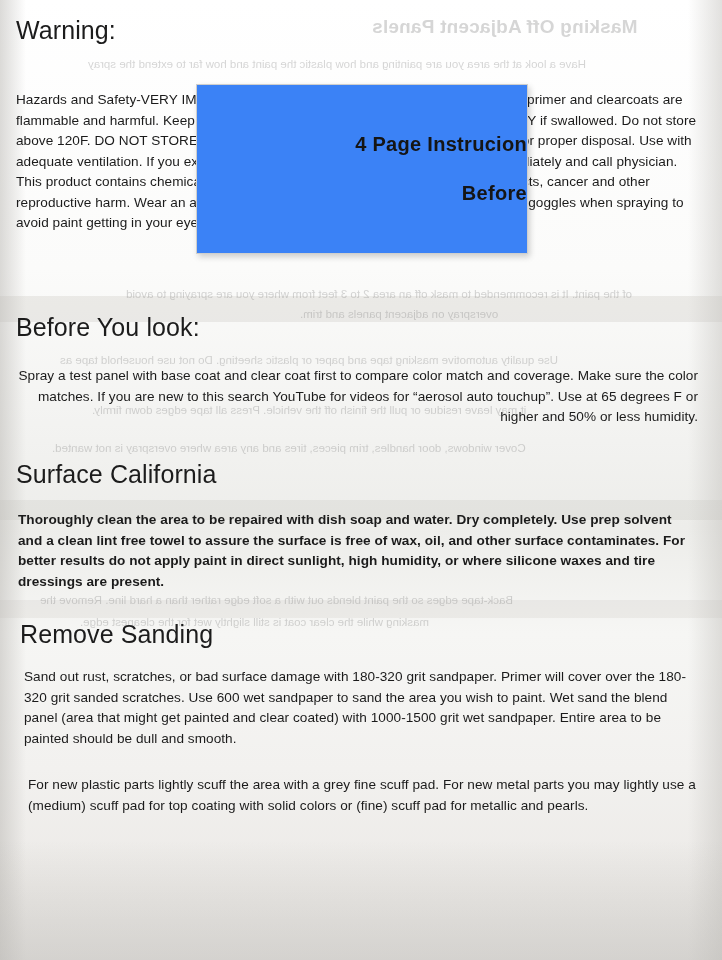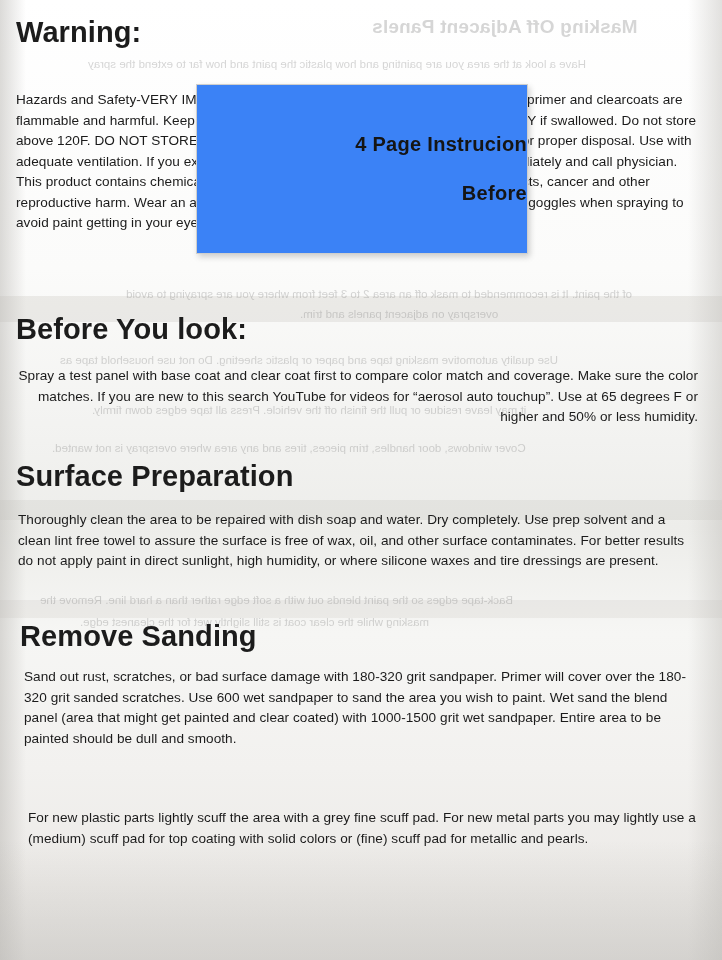--- a/index.html
+++ b/index.html
@@ -80,23 +80,23 @@
   }
 
   
   .content {
     position: absolute;
     inset: 0;
   }
   h2.sec {
     position: absolute;
     margin: 0;
-    font-weight: 700;
+    font-weight: 400;
     color: #1c1c1c;
-    font-size: 29px;
+    font-size: 25px;
     letter-spacing: 0.1px;
   }
   p.body {
     position: absolute;
     margin: 0;
     color: #1b1b1b;
     font-size: 13.6px;
     line-height: 20.5px;
     letter-spacing: 0.05px;
   }
@@ -151,29 +151,29 @@
   <div class="content">
 
     <h2 class="sec" style="left:16px; top:16px; width:420px;">Warning:</h2>
 
     <p class="body" style="left:16px; top:90px; width:688px;">Hazards and Safety-VERY IMPORTANT. Read before use. Touch-up paint including primer and clearcoats are flammable and harmful. Keep out of reach of children. Call a physician IMMEDIATELY if swallowed. Do not store above 120F. DO NOT STORE IN CAR and avoid freezing. Follow local regulations for proper disposal. Use with adequate ventilation. If you experience dizziness or nausea, stop product use immediately and call physician. This product contains chemicals known to the State of California to cause birth defects, cancer and other reproductive harm. Wear an approved automotive paint respirator and WEAR safety goggles when spraying to avoid paint getting in your eyes. This includes the primer, paint and clearcoat.</p>
 
     <h2 class="sec" style="left:16px; top:313px; width:420px;">Before You look:</h2>
 
     <p class="body" style="left:18px; top:366px; width:680px;text-align:right;">Spray a test panel with base coat and clear coat first to compare color match and coverage. Make sure the color matches.  If you are new to this search YouTube for videos for “aerosol auto touchup”.  Use at 65 degrees F or higher and 50% or less humidity.</p>
 
-    <h2 class="sec" style="left:16px; top:460px; width:420px;">Surface Preparation</h2>
+    <h2 class="sec" style="left:16px; top:460px; width:420px;">Surface California</h2>
 
-    <p class="body" style="left:18px; top:510px; width:680px;">Thoroughly clean the area to be repaired with dish soap and water.  Dry completely. Use prep solvent and a clean lint free towel to assure the surface is free of wax, oil, and other surface contaminates. For better results do not apply paint in direct sunlight, high humidity, or where silicone waxes and tire dressings are present.</p>
+    <p class="body" style="left:18px; top:510px; width:680px;font-weight:bold;">Thoroughly clean the area to be repaired with dish soap and water.  Dry completely. Use prep solvent and a clean lint free towel to assure the surface is free of wax, oil, and other surface contaminates. For better results do not apply paint in direct sunlight, high humidity, or where silicone waxes and tire dressings are present.</p>
 
     <h2 class="sec" style="left:20px; top:620px; width:420px;">Remove Sanding</h2>
 
     <p class="body" style="left:24px; top:667px; width:676px;">Sand out rust, scratches, or bad surface damage with 180-320 grit sandpaper. Primer will cover over the 180-320 grit sanded scratches. Use 600 wet sandpaper to sand the area you wish to paint. Wet sand the blend panel (area that might get painted and clear coated) with 1000-1500 grit wet sandpaper. Entire area to be painted should be dull and smooth.</p>
 
-    <p class="body" style="left:28px; top:775px; width:668px;margin-top:33px;">For new plastic parts lightly scuff the area with a grey fine scuff pad. For new metal parts you may lightly use a (medium) scuff pad for top coating with solid colors or (fine) scuff pad for metallic and pearls.</p>
+    <p class="body" style="left:28px; top:775px; width:668px;">For new plastic parts lightly scuff the area with a grey fine scuff pad. For new metal parts you may lightly use a (medium) scuff pad for top coating with solid colors or (fine) scuff pad for metallic and pearls.</p>
 
   </div>
 
   <div class="card">
     <div class="card-line card-line-1">4 Page Instrucion</div>
     <div class="card-line card-line-2">Before</div>
   </div>
 
 </div>
 

